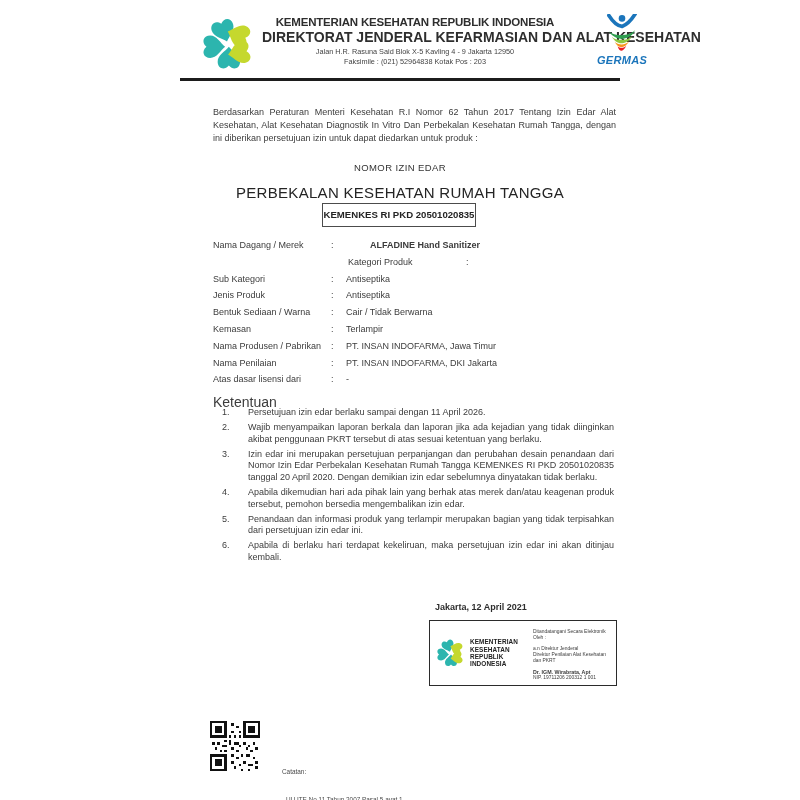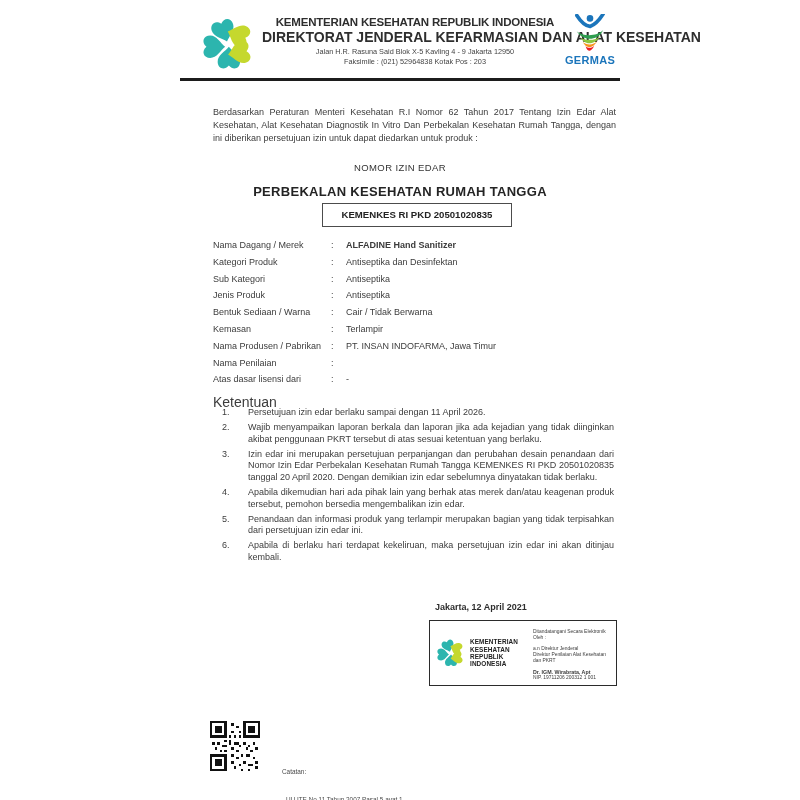--- a/index.html
+++ b/index.html
@@ -6,40 +6,40 @@
   html,body { width:800px; height:800px; background:#ffffff; }
   body { font-family:"Liberation Sans", sans-serif; color:#3c3c3c; position:relative; overflow:hidden; }
   .abs { position:absolute; }
 
   
   .kemlogo-big { left:196px; top:16px; width:62px; height:56px; }
   .head-center { left:262px; top:16px; width:306px; text-align:center; color:#2e2e2e; }
   .head-title { font-size:11.5px; font-weight:bold; letter-spacing:-0.2px; white-space:nowrap; }
   .head-sub { font-size:14px; font-weight:bold; margin-top:1px; white-space:nowrap; }
   .head-addr { font-size:7.3px; line-height:9.6px; margin-top:2px; color:#444; }
-  .germas { left:558px; top:14px; width:64px; text-align:center; }
+  .germas { left:590px; top:14px; width:64px; text-align:center;font-style:italic; }
   .germas-label { font-size:11px; font-weight:bold; color:#1b75bb; letter-spacing:0.3px; margin-top:-2px; }
   .rule { left:180px; top:78px; width:440px; height:3px; background:#1c1c1c; }
 
   
   .intro { left:213px; top:106px; width:403px; font-size:9px; line-height:13px; text-align:justify; }
 
   
   .h-nomor { left:180px; top:162px; width:440px; text-align:center; font-size:9.5px; letter-spacing:0.4px; color:#333; }
-  .h-pkrt  { left:180px; top:184px; width:440px; text-align:center; font-size:13px; font-weight:bold; letter-spacing:0.3px; color:#242424; }
-  .num-box { left:322px; top:203px; width:190px; height:24px; border:1.4px solid #4c4c4c;
+  .h-pkrt  { left:180px; top:184px; width:440px; text-align:center; font-size:15px; font-weight:normal; letter-spacing:0.3px; color:#242424; }
+  .num-box { left:322px; top:203px; width:154px; height:24px; border:1.4px solid #4c4c4c;
              text-align:center; line-height:21px; font-size:9.6px; font-weight:bold; color:#242424; }
 
   
   .fields { left:213px; top:240px; width:403px; }
-  .frow { display:flex; height:16.8px; font-size:9px; align-items:flex-start; }
+  .frow { display:flex; height:16.8px; font-size:9px; align-items:flex-start;justify-content:center; }
   .flabel { width:118px; }
   .fcolon { width:15px; }
   .fvalue { flex:1; }
-  .frow.bold .fvalue { font-weight:bold; }
+  .frow.bold .fvalue { font-weight:bold;margin-left:24px; }
 
   
   .terms-head { left:213px; top:394px; font-size:14px; }
   .terms { left:222px; top:407px; width:392px; }
   .titem { display:flex; margin-bottom:3.5px; font-size:9px; line-height:11.6px; }
   .tnum { width:26px; }
   .ttext { flex:1; text-align:justify; }
 
   
   .date { left:435px; top:602px; font-size:9px; font-weight:bold; color:#2e2e2e; }
@@ -109,21 +109,20 @@
 
   <div class="abs fields">
     <div class="frow bold">
       <div class="flabel">Nama Dagang / Merek</div>
       <div class="fcolon">:</div>
       <div class="fvalue">ALFADINE Hand Sanitizer</div>
     </div>
     <div class="frow">
       <div class="flabel">Kategori Produk</div>
       <div class="fcolon">:</div>
-      <div class="fvalue">Antiseptika dan Desinfektan</div>
     </div>
     <div class="frow">
       <div class="flabel">Sub Kategori</div>
       <div class="fcolon">:</div>
       <div class="fvalue">Antiseptika</div>
     </div>
     <div class="frow">
       <div class="flabel">Jenis Produk</div>
       <div class="fcolon">:</div>
       <div class="fvalue">Antiseptika</div>
@@ -139,20 +138,21 @@
       <div class="fvalue">Terlampir</div>
     </div>
     <div class="frow">
       <div class="flabel">Nama Produsen / Pabrikan</div>
       <div class="fcolon">:</div>
       <div class="fvalue">PT. INSAN INDOFARMA, Jawa Timur</div>
     </div>
     <div class="frow">
       <div class="flabel">Nama Penilaian</div>
       <div class="fcolon">:</div>
+      <div class="fvalue">PT. INSAN INDOFARMA, DKI Jakarta</div>
     </div>
     <div class="frow">
       <div class="flabel">Atas dasar lisensi dari</div>
       <div class="fcolon">:</div>
       <div class="fvalue">-</div>
     </div>
   </div>
 
   <div class="abs terms-head">Ketentuan</div>
 

